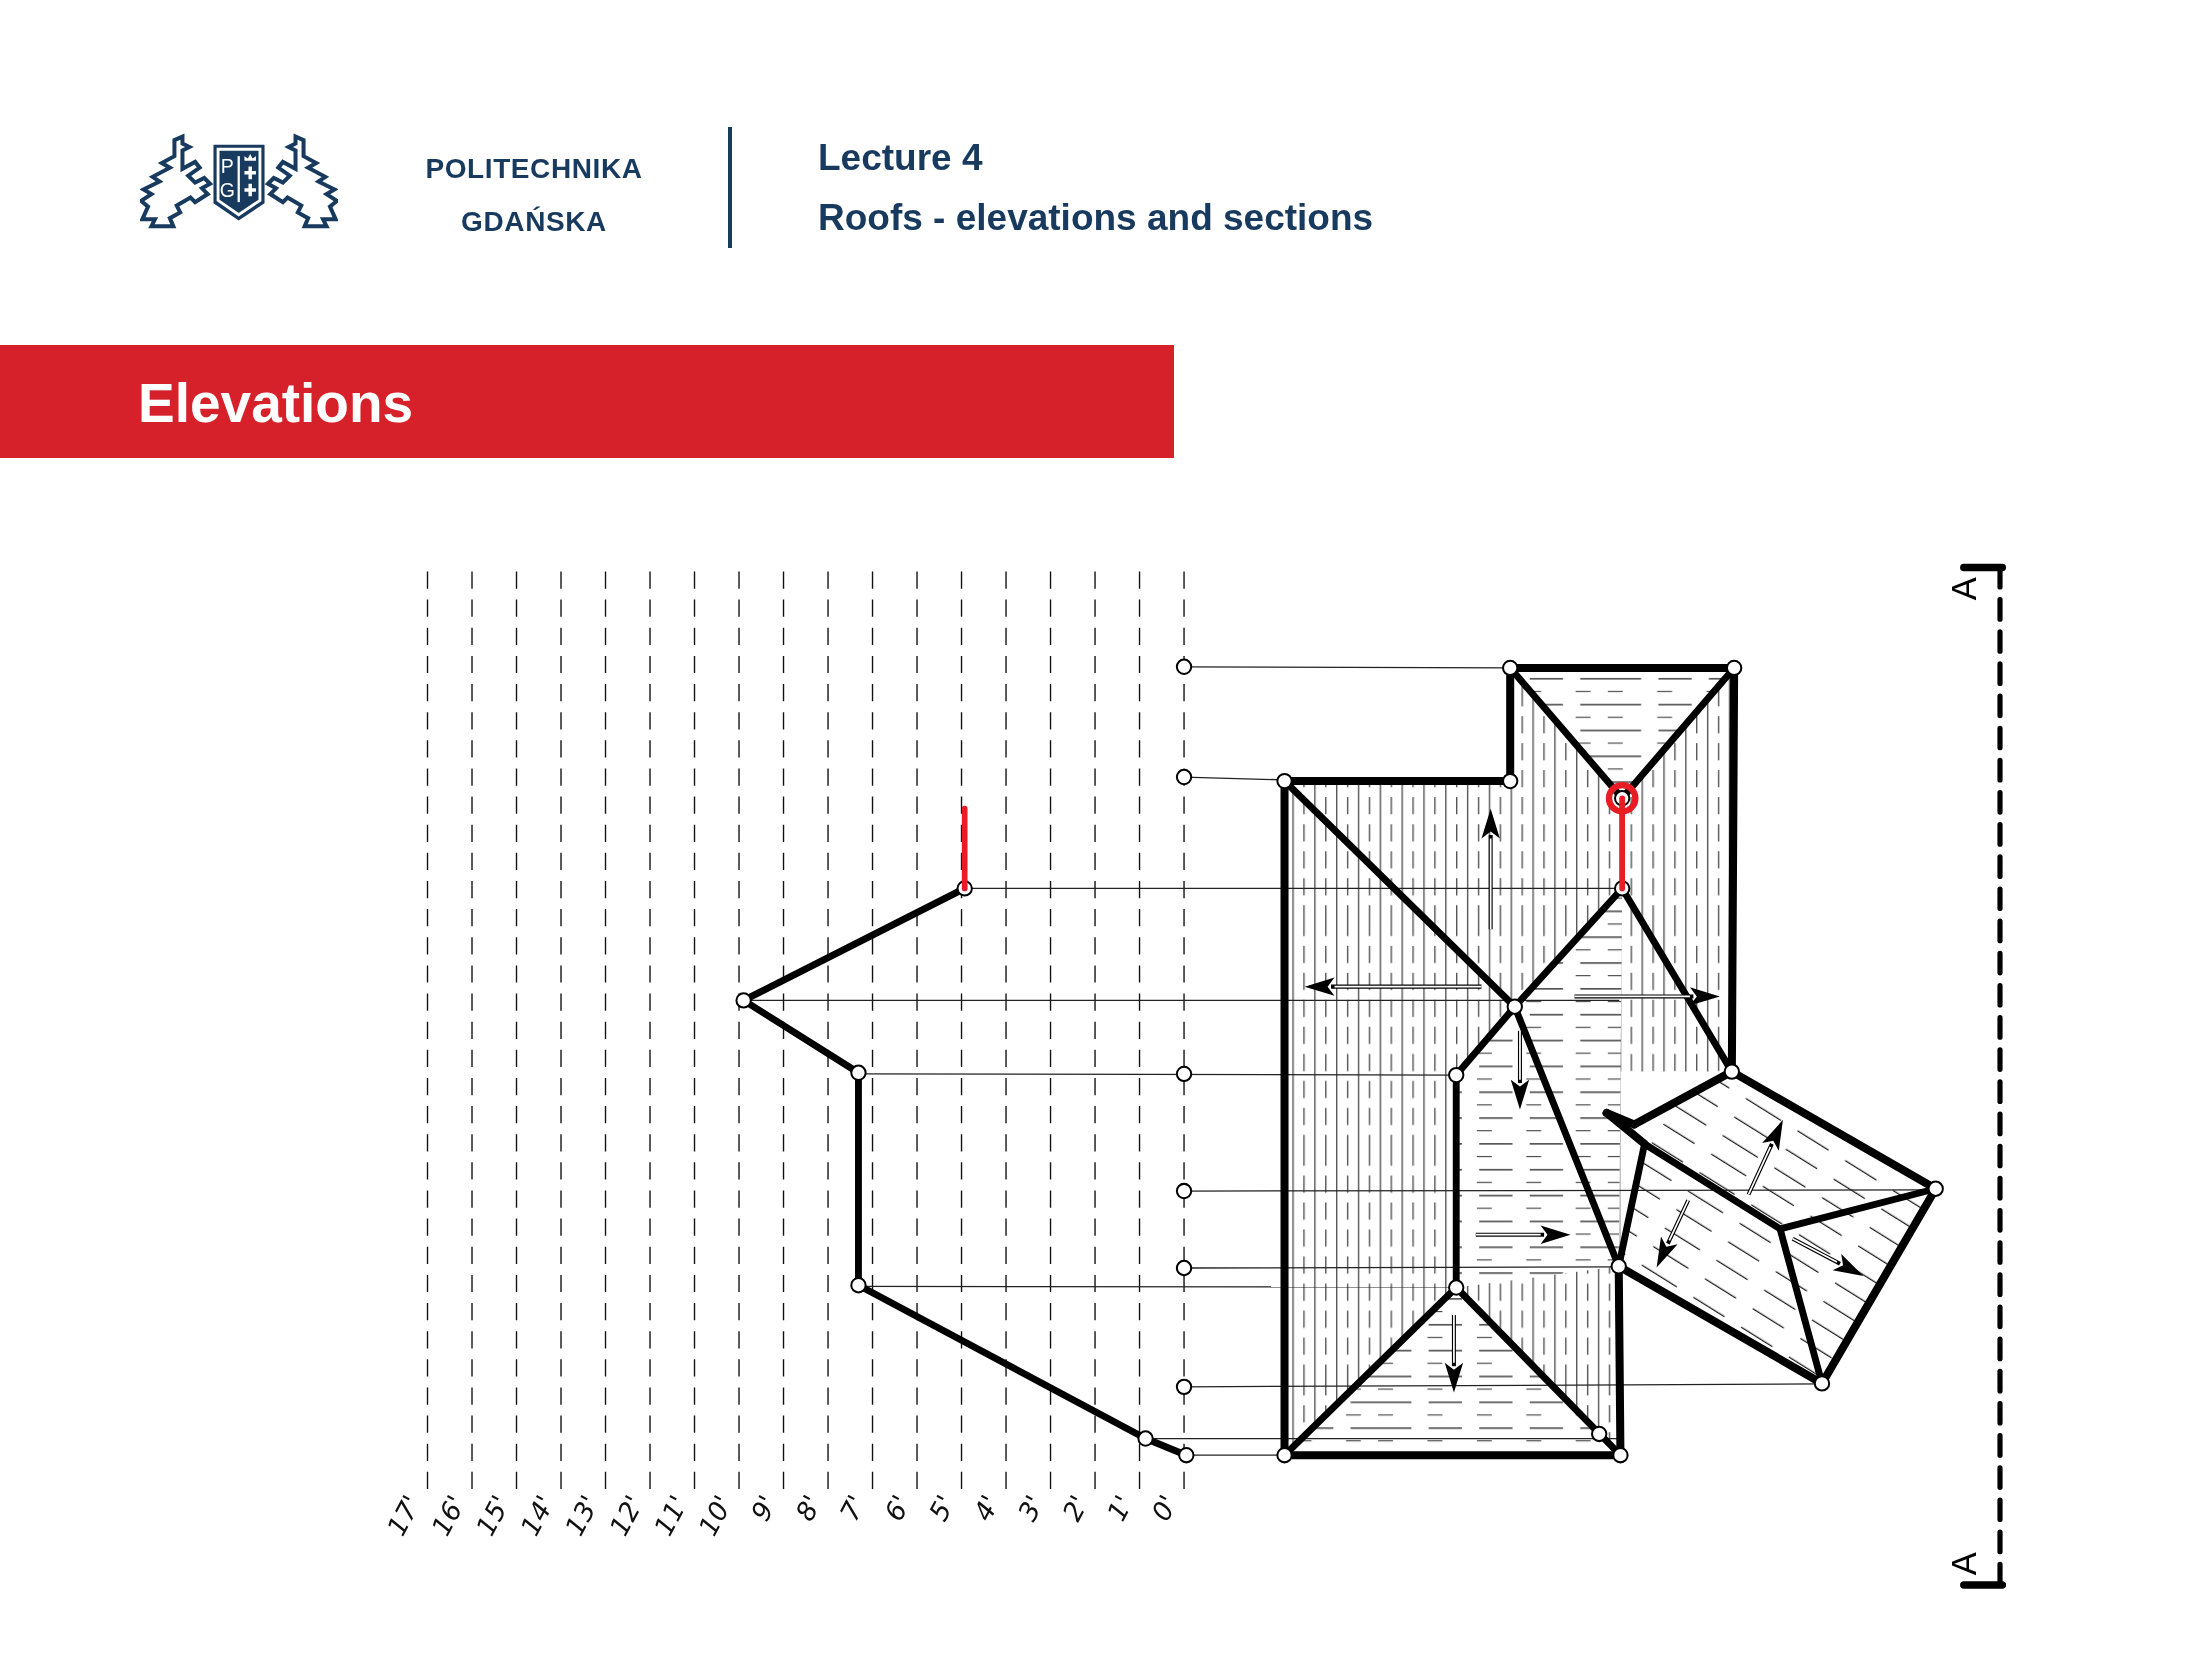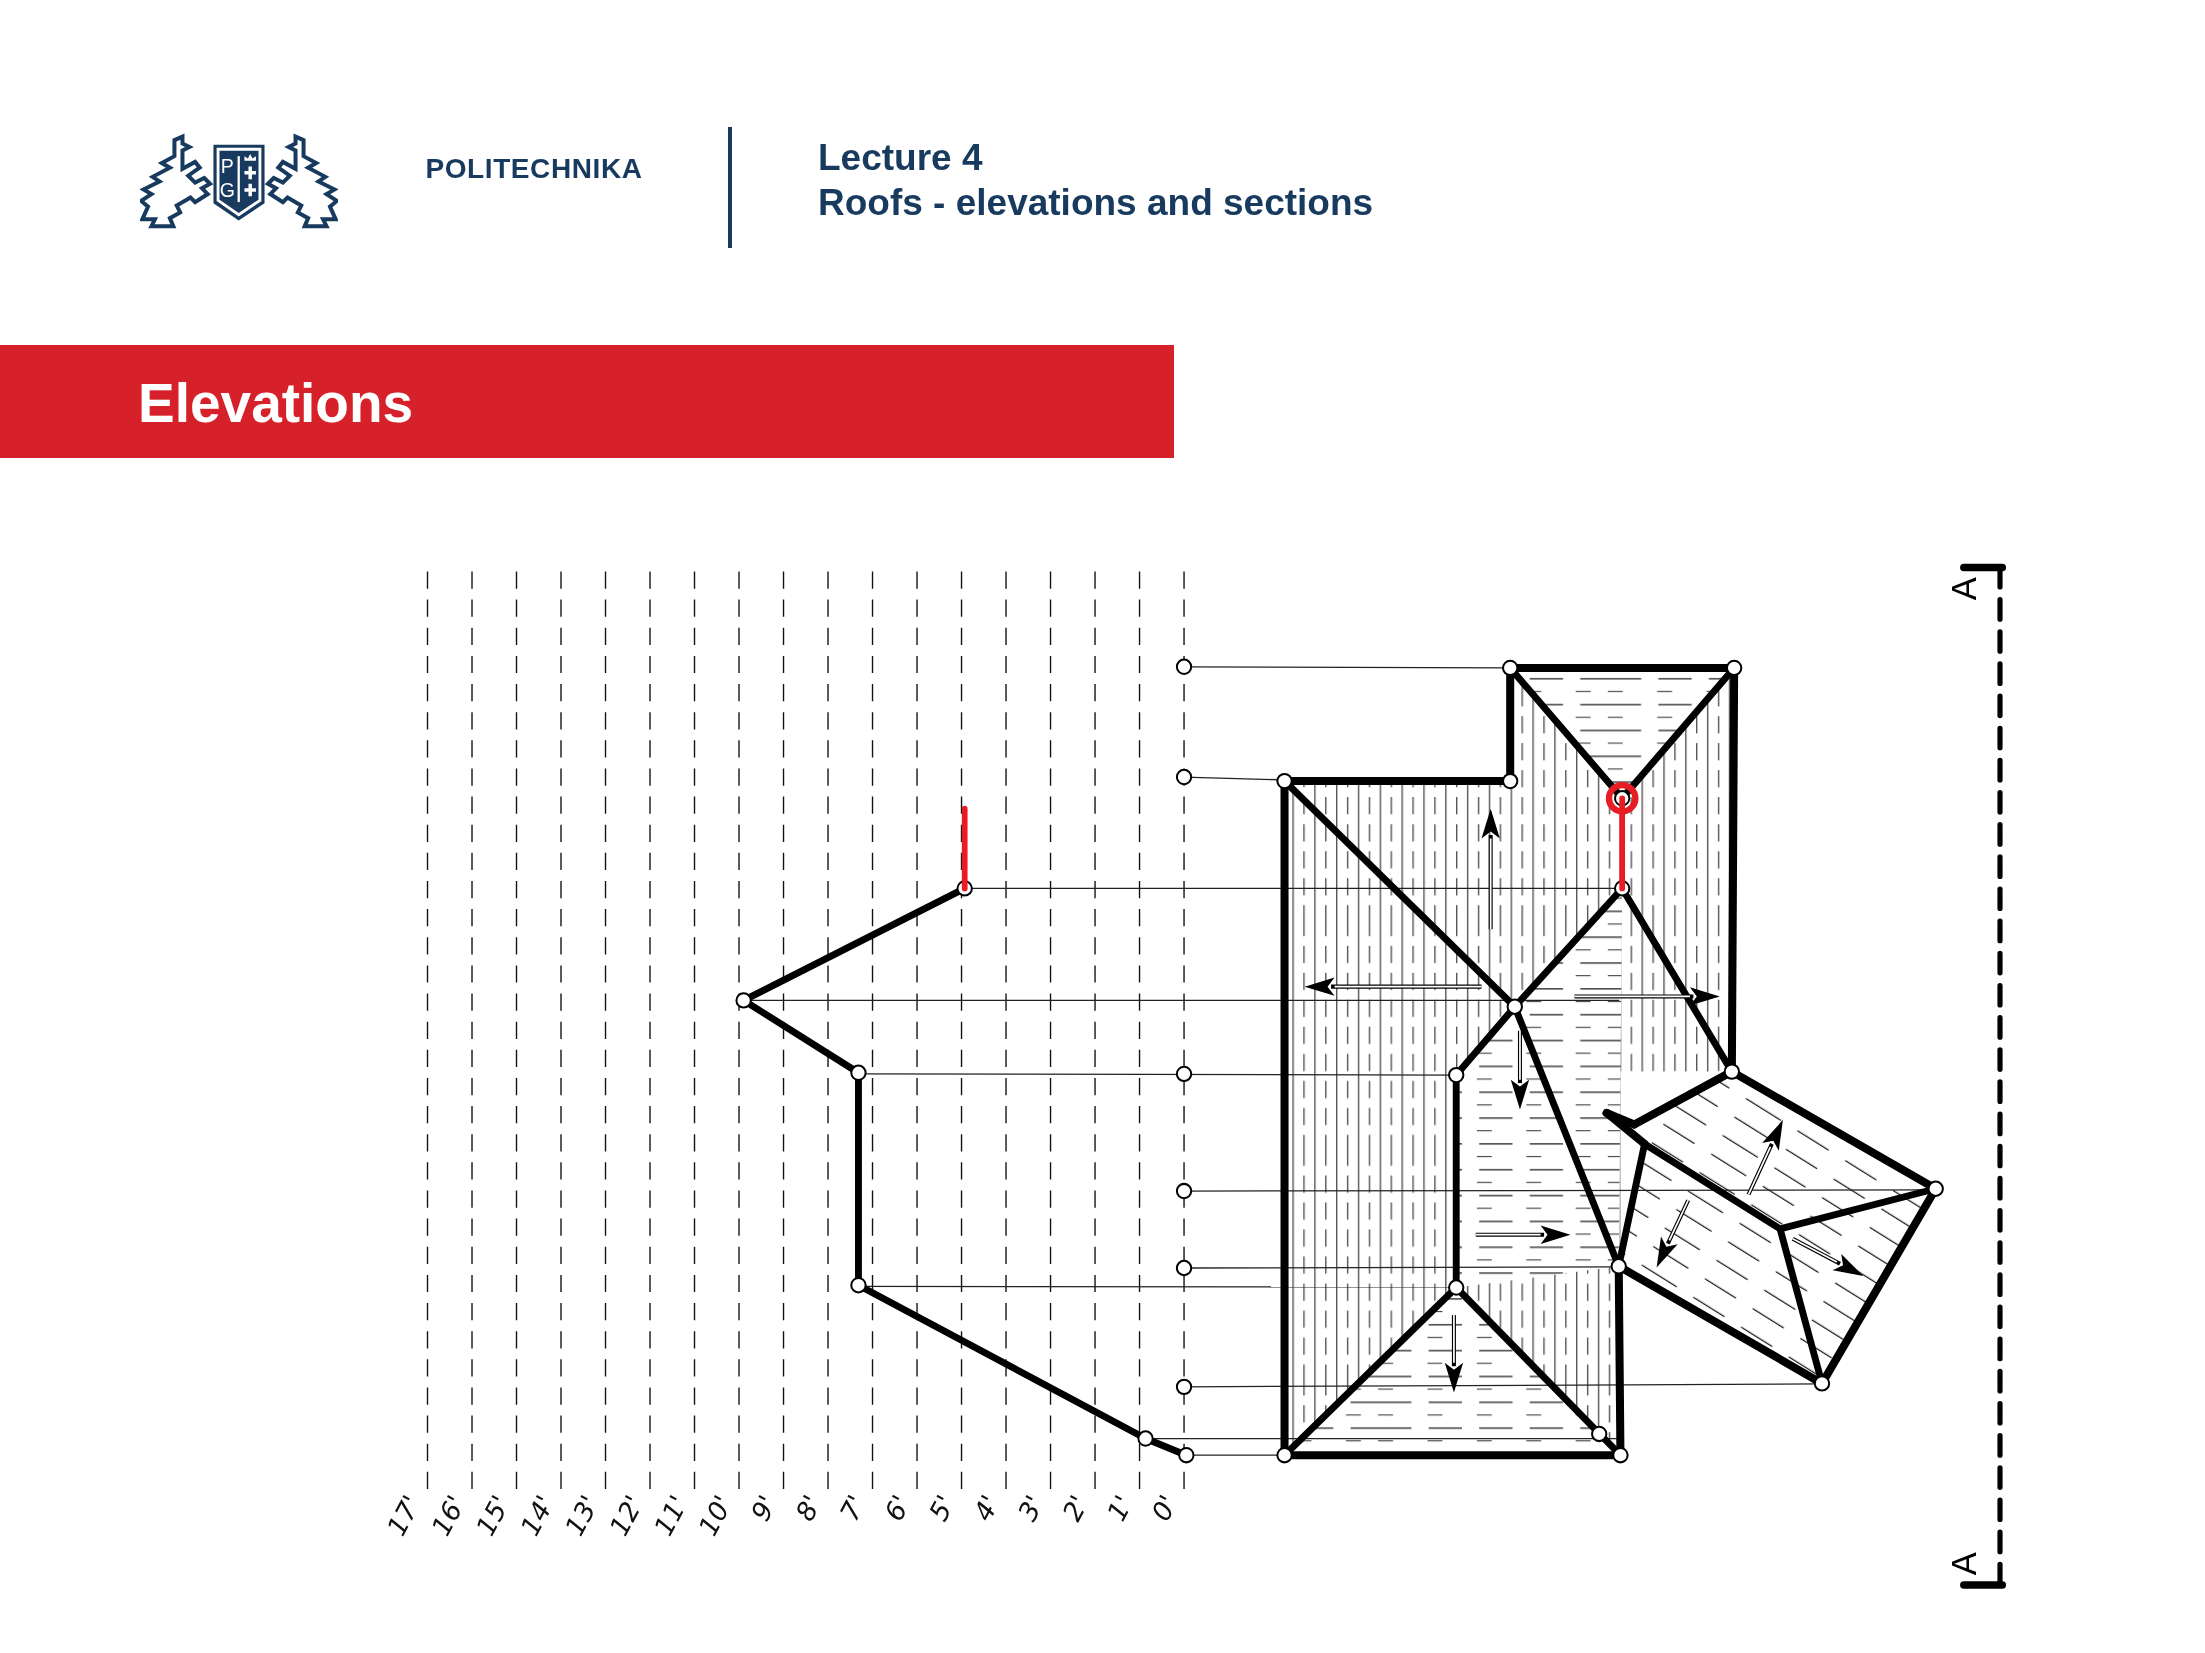--- a/index.html
+++ b/index.html
@@ -5,21 +5,21 @@
   html,body{margin:0;padding:0;background:#ffffff;}
   body{width:2205px;height:1654px;position:relative;overflow:hidden;
        font-family:"Liberation Sans", sans-serif;}
   .header{position:absolute;left:0;top:0;width:2205px;height:345px;background:#fff;}
   .logo{position:absolute;left:140px;top:133px;width:198px;height:98px;}
   .uni-name{position:absolute;left:356px;top:142px;width:356px;text-align:center;
             color:#173a5e;font-weight:bold;font-size:28px;line-height:53px;letter-spacing:0.6px;}
   .divider{position:absolute;left:728px;top:127px;width:4px;height:121px;background:#173a5e;}
   .lecture{position:absolute;left:818px;top:138px;color:#173a5e;}
   .lecture .l1{font-size:37px;font-weight:bold;line-height:40px;}
-  .lecture .l2{font-size:37px;font-weight:bold;line-height:40px;margin-top:5px;}
+  .lecture .l2{font-size:37px;font-weight:bold;line-height:40px;margin-top:20px;}
   .banner{position:absolute;left:0;top:345px;width:1174px;height:113px;background:#d7212a;}
   .banner .txt{position:absolute;left:138px;top:26.4px;color:#ffffff;font-size:55px;font-weight:bold;}
   #drw{position:absolute;left:0;top:0;}
   text.glabel{font-family:"DejaVu Sans", sans-serif;font-style:italic;font-size:46px;fill:#111;}
   text.seclabel{font-family:"Liberation Sans", sans-serif;font-size:60px;fill:#000;}
 </style>
 </head>
 <body>
 
 <div class="header">
@@ -36,20 +36,21 @@
     <text x="152" y="70" fill="#fff" font-size="34" font-family="Liberation Sans, sans-serif" text-anchor="middle">P</text>
     <text x="152" y="112" fill="#fff" font-size="34" font-family="Liberation Sans, sans-serif" text-anchor="middle">G</text>
     <line x1="172" y1="40" x2="172" y2="120" stroke="#fff" stroke-width="4"></line>
 
     <path fill="#fff" d="M182 48 L202 48 L202 40 L196 44 L192 36 L188 44 L182 40 Z"></path>
     <path fill="#fff" d="M189 58 L195 58 L195 66 L202 66 L202 72 L195 72 L195 80 L189 80 L189 72 L182 72 L182 66 L189 66 Z"></path>
     <path fill="#fff" d="M189 88 L195 88 L195 96 L202 96 L202 102 L195 102 L195 110 L189 110 L189 102 L182 102 L182 96 L189 96 Z"></path>
   </svg>
   <div class="uni-name">
     <div>POLITECHNIKA</div>
+    <div>GDAŃSKA</div>
   </div>
   <div class="divider"></div>
   <div class="lecture">
     <div class="l1">Lecture 4</div>
     <div class="l2">Roofs - elevations and sections</div>
   </div>
 </div>
 
 <div class="banner">
   <div class="txt">Elevations</div>

